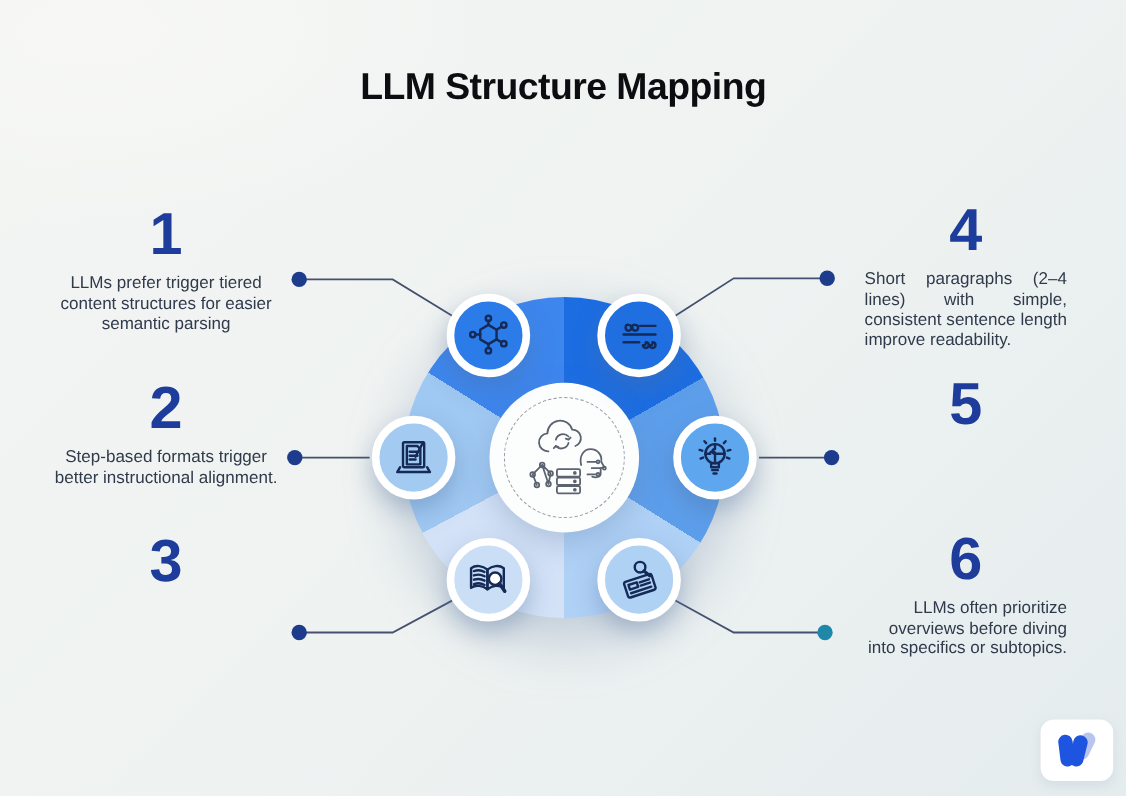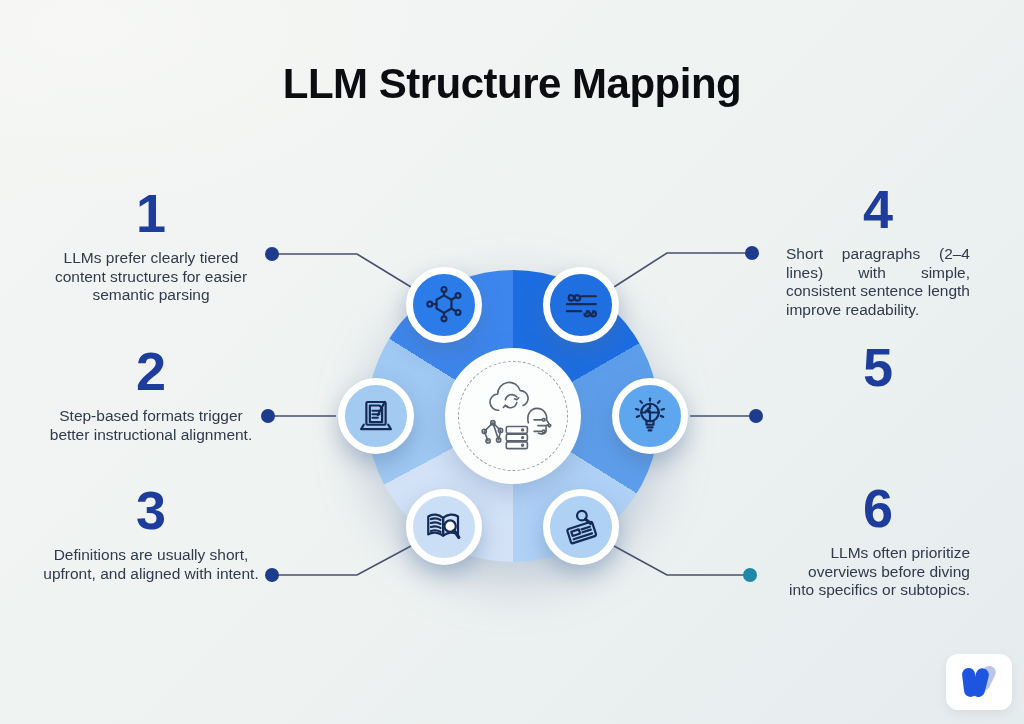--- a/index.html
+++ b/index.html
@@ -5,21 +5,21 @@
   html,body{margin:0;padding:0;}
   .stage{
     position:relative; width:1024px; height:724px; overflow:hidden;
     font-family:"Liberation Sans", sans-serif;
     background:
       radial-gradient(600px 300px at 8% 4%, #f7f8f6 0%, rgba(247,248,246,0) 60%),
       linear-gradient(135deg, var(--bg-top) 0%, #eef2f1 55%, var(--bg-bottom) 100%);
   }
   .title{
     position:absolute; top:60px; left:0; width:100%;
-    text-align:center; font-size:42px; font-weight:800;
+    text-align:center; font-size:34px; font-weight:800;
     letter-spacing:-0.5px; color:var(--title);
   }
   
   .donut{
     position:absolute; left:367px; top:270px; width:292px; height:292px;
     border-radius:50%;
     background:conic-gradient(from 0deg,
       var(--wedge-1) 0deg 60deg,
       var(--wedge-2) 60deg 122deg,
       var(--wedge-3) 122deg 180deg,
@@ -230,29 +230,28 @@
       </g>
       <g class="lineart">
         <circle cx="25" cy="11" r="5.5" fill="none"></circle>
         <line x1="29" y1="15" x2="35" y2="20" stroke-width="3"></line>
       </g>
     </svg>
   </div>
 
   <div class="item item-left i1">
     <div class="num">1</div>
-    <p>LLMs prefer clearly tiered content structures for easier semantic parsing</p>
+    <p>LLMs prefer trigger tiered content structures for easier semantic parsing</p>
   </div>
   <div class="item item-left i2">
     <div class="num">2</div>
     <p>Step-based formats trigger better instructional alignment.</p>
   </div>
   <div class="item item-left i3">
     <div class="num">3</div>
-    <p>Definitions are usually short, upfront, and aligned with intent.</p>
   </div>
   <div class="item item-right i4">
     <div class="num">4</div>
     <p>Short paragraphs (2–4 lines) with simple, consistent sentence length improve readability.</p>
   </div>
   <div class="item item-right i5">
     <div class="num">5</div>
   </div>
   <div class="item item-right i6">
     <div class="num">6</div>

